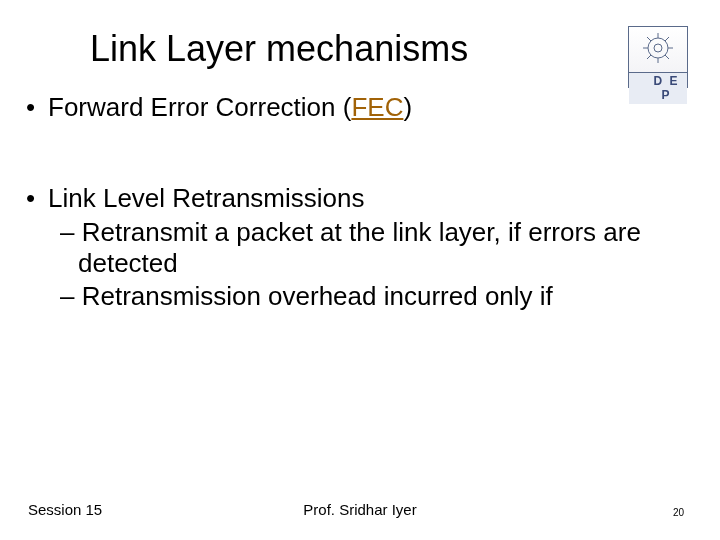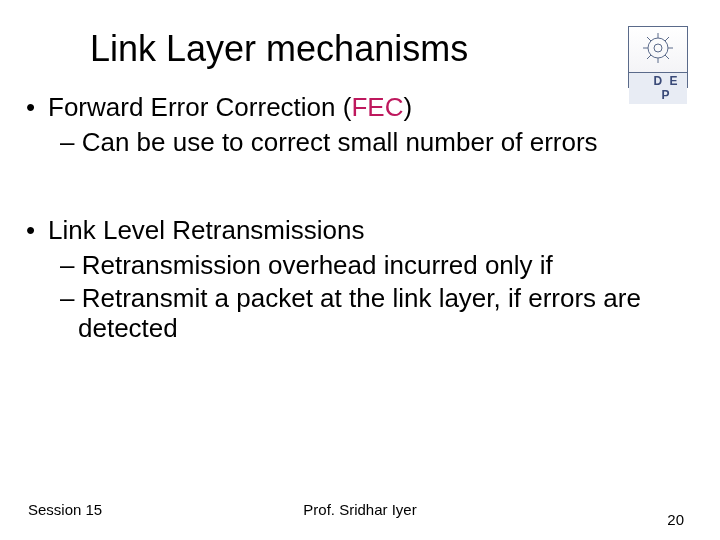--- a/index.html
+++ b/index.html
@@ -67,40 +67,40 @@
     width: 22px;
   }
   .b2 {
     padding-left: 52px;
     text-indent: -18px;
     margin-bottom: 2px;
   }
   .gap {
     height: 56px;
   }
-  .red { color: #be185d; }
+  .red { color: #a16207; text-decoration: underline; }
   .footer-left {
     position: absolute;
     bottom: 22px;
     left: 28px;
     font-size: 15px;
   }
   .footer-center {
     position: absolute;
     bottom: 22px;
     left: 0;
     right: 0;
     text-align: center;
     font-size: 15px;
   }
   .footer-right {
     position: absolute;
-    bottom: 12px;
+    bottom: 22px;
     right: 36px;
-    font-size: 15px;
+    font-size: 10px;
   }
   .last-sub {
     position: absolute;
     left: 78px;
     bottom: 14px;
     font-size: 26px;
     line-height: 1.18;
     z-index: 2;
   }
 </style>
@@ -129,29 +129,28 @@
       </svg>
     </div>
     <div class="dep">D E P</div>
   </div>
 
   <div class="body">
 
     <div class="b1">
       <span class="bullet">•</span><span>Forward Error Correction  </span><span>(</span><span class="red">FEC</span><span>)</span>
     </div>
-    <div class="b2">– <span>Can be use to correct small number of errors</span></div>
 
     <div class="gap"></div>
 
     <div class="b1">
       <span class="bullet">•</span><span>Link  Level Retransmissions</span>
     </div>
+    <div class="b2">– <span>Retransmit a packet at the link layer, if errors are detected</span></div>
     <div class="b2">– <span>Retransmission overhead incurred only if</span></div>
-    <div class="b2">– <span>Retransmit a packet at the link layer, if errors are detected</span></div>
   </div>
 
 
   <div class="footer-left">Session 15</div>
   <div class="footer-center">Prof. Sridhar Iyer</div>
   <div class="footer-right">20</div>
 
 </div>
 
 </body></html>

